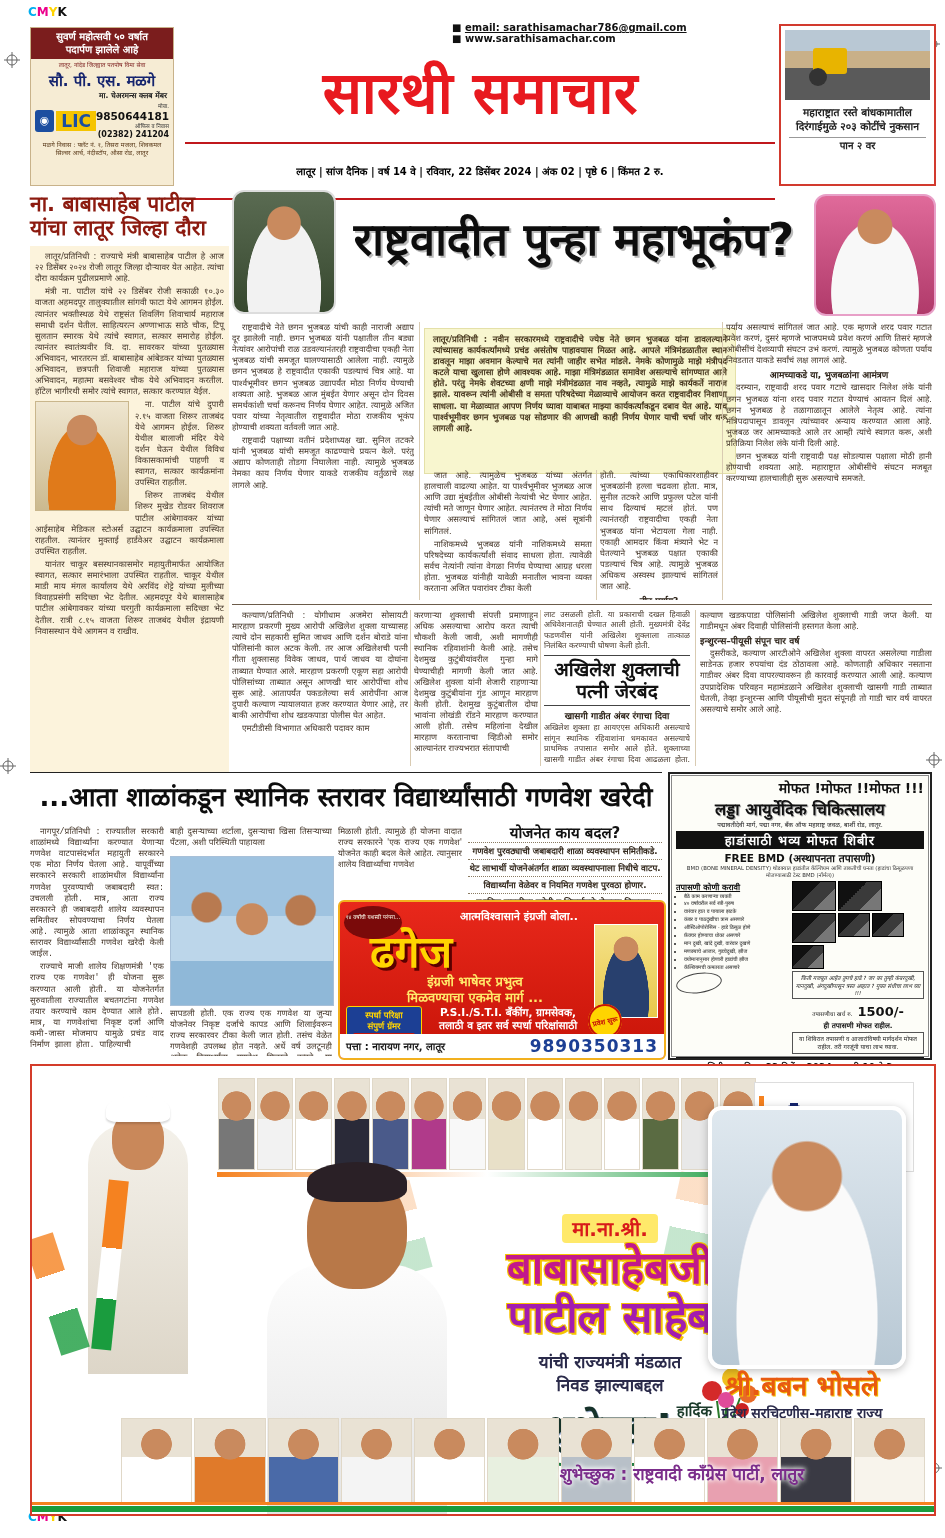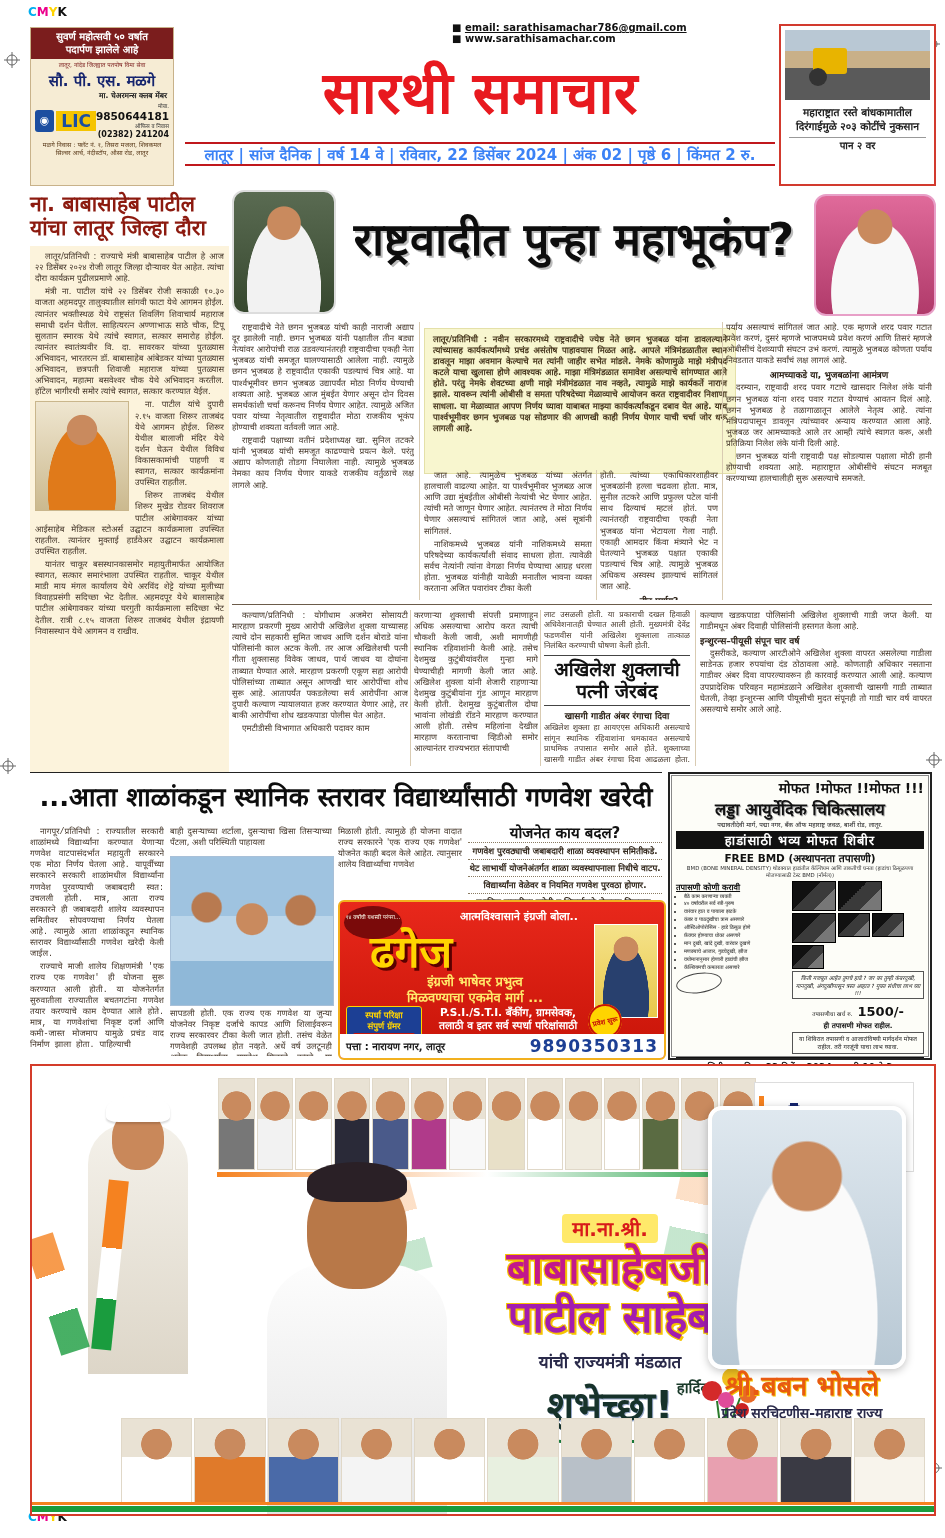--- a/index.html
+++ b/index.html
@@ -85,21 +85,21 @@
 
   <div class="abs" style="left:452px;top:22px;font-size:10px;font-weight:bold;color:#111;">
     <div><span>■ </span><span style="text-decoration:underline;">email: sarathisamachar786@gmail.com</span></div>
     <div><span>■ </span><span>www.sarathisamachar.com</span></div>
   </div>
   <div class="abs" style="left:190px;top:40px;width:580px;height:100px;display:flex;align-items:center;justify-content:center;">
     <div style="font-size:58px;font-weight:bold;color:#e8191f;white-space:nowrap;">सारथी समाचार</div>
   </div>
   <div class="abs" style="left:185px;top:142px;width:590px;">
     <div class="redrule"></div>
-    <div style="font-size:15px;font-weight:bold;color:#3b82f6;text-align:center;padding:0 0;">लातूर | सांज दैनिक | वर्ष 14 वे | रविवार, 22 डिसेंबर 2024 | अंक 02 | पृष्ठे 6 | किंमत 2 रु.</div>
+    <div style="font-size:10px;font-weight:bold;color:#000000;text-align:center;padding:20px 0;">लातूर | सांज दैनिक | वर्ष 14 वे | रविवार, 22 डिसेंबर 2024 | अंक 02 | पृष्ठे 6 | किंमत 2 रु.</div>
     <div class="redrule"></div>
   </div>
 
   <div class="abs" style="left:779px;top:24px;width:153px;height:158px;border:2px solid #d23a2e;background:#fff;">
     <div style="margin:4px;height:70px;background:linear-gradient(180deg,#b9c8d4 0 30%,#c9b088 30% 55%,#5a5a5a 55%);position:relative;">
       <div style="position:absolute;left:28px;top:18px;width:34px;height:26px;background:#e8b400;border-radius:3px;"></div>
       <div style="position:absolute;left:24px;top:38px;width:18px;height:18px;background:#333;border-radius:50%;"></div>
     </div>
     <div style="font-size:10.5px;font-weight:bold;color:#222;text-align:center;line-height:1.3;padding:2px 4px;">महाराष्ट्रात रस्ते बांधकामातील दिरंगाईमुळे २०३ कोटींचे नुकसान</div>
     <div style="border-top:1px solid #999;margin:2px 8px 0;"></div>
@@ -350,20 +350,21 @@
       <div style="position:absolute;left:30px;top:110px;width:180px;height:250px;background:linear-gradient(180deg,#fdfdfd,#e4e4e4);border-radius:60px 60px 0 0;"></div>
       <div style="position:absolute;left:70px;top:20px;width:100px;height:115px;background:#b87848;border-radius:46%;"></div>
       <div style="position:absolute;left:70px;top:8px;width:100px;height:40px;background:#2a2026;border-radius:50% 50% 30% 30%;"></div>
     </div>
 
     <div style="position:absolute;left:448px;top:148px;width:260px;text-align:center;">
       <div style="display:inline-block;background:#ffe96a;border-radius:4px;padding:1px 10px;color:#d81a1a;font-weight:bold;font-size:20px;">मा.ना.श्री.</div>
       <div style="font-size:44px;font-weight:bold;color:#c2188c;line-height:1.12;text-shadow:2px 2px 0 #f5c400,-1px -1px 0 #f5c400,1px -1px 0 #f5c400,-1px 1px 0 #f5c400;">बाबासाहेबजी</div>
       <div style="font-size:44px;font-weight:bold;color:#a21caf;line-height:1.12;text-shadow:2px 2px 0 #f5c400,-1px -1px 0 #f5c400,1px -1px 0 #f5c400,-1px 1px 0 #f5c400;">पाटील साहेब</div>
       <div style="font-size:17px;font-weight:bold;color:#2a2a4a;margin-top:8px;">यांची राज्यमंत्री मंडळात</div>
+      <div style="font-size:17px;font-weight:bold;color:#2a2a4a;">निवड झाल्याबद्दल</div>
       <div style="position:relative;margin-top:4px;">
         <span style="position:absolute;right:28px;top:0;font-size:15px;font-weight:bold;color:#1a3a2a;">हार्दिक</span>
         <div style="font-size:40px;font-weight:bold;color:#16322a;text-shadow:1px 1px 0 #9ac;">शुभेच्छा!</div>
         <div style="width:120px;height:8px;border-bottom:3px solid #1a7a3a;border-radius:0 0 60px 60px;margin:0 auto;"></div>
       </div>
     </div>
 
     <svg style="position:absolute;left:660px;top:290px;" width="70" height="90" viewBox="0 0 70 90">
       <line x1="35" y1="50" x2="30" y2="85" stroke="#2a7a2a" stroke-width="3"></line>
       <line x1="25" y1="45" x2="30" y2="85" stroke="#2a7a2a" stroke-width="2"></line>
@@ -389,18 +390,19 @@
       <div class="hs" style="--shirt:#4a6aa8"></div>
       <div class="hs" style="--shirt:#f4f4f4"></div>
       <div class="hs" style="--shirt:#fff"></div>
       <div class="hs" style="--shirt:#e8f0e0"></div>
       <div class="hs" style="--shirt:#b8c0c8"></div>
       <div class="hs" style="--shirt:#fff"></div>
       <div class="hs" style="--shirt:#e8a0b0"></div>
       <div class="hs" style="--shirt:#3a3a44"></div>
       <div class="hs" style="--shirt:#f8f4ec"></div>
     </div>
+    <div style="position:absolute;left:480px;top:396px;width:340px;text-align:center;font-size:17px;font-weight:bold;color:#7b2d8b;z-index:5;text-shadow:0 0 4px #fff,0 0 6px #fff;">शुभेच्छुक : राष्ट्रवादी काँग्रेस पार्टी, लातुर</div>
 
     <div style="position:absolute;left:0;bottom:9px;width:100%;height:3px;background:#f58220;"></div>
     <div style="position:absolute;left:0;bottom:2px;width:100%;height:6px;background:#1a9c3e;"></div>
   </div>
 
 </div>
 
 </body></html>

